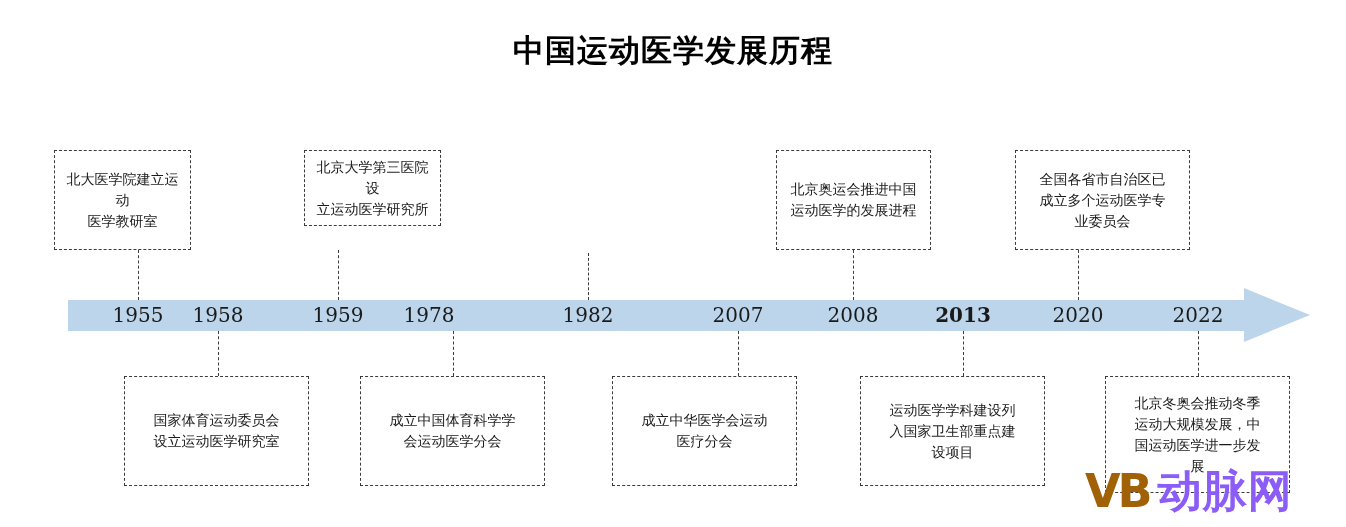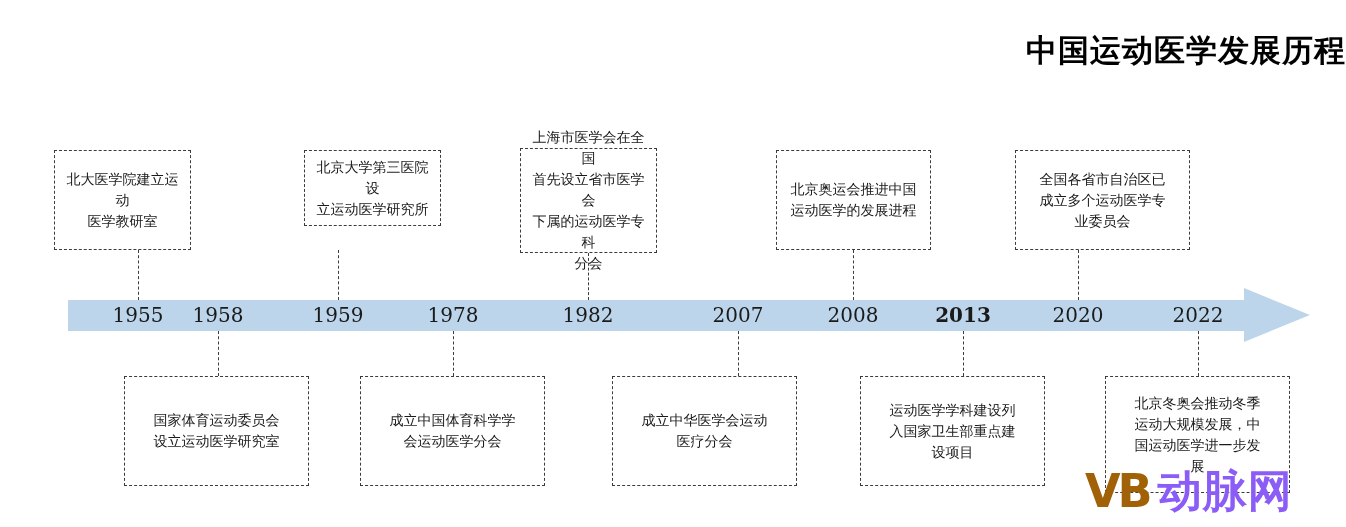--- a/index.html
+++ b/index.html
@@ -17,21 +17,21 @@
     background: #ffffff;
     overflow: hidden;
   }
 
   
   #chart-title {
     position: absolute;
     left: 0;
     top: 30px;
     width: 1346px;
-    text-align: right;
+    text-align: center;
     font-family: "DejaVu Sans", "Liberation Sans", sans-serif;
     font-size: 31px;
     font-weight: 700;
     color: #000000;
     letter-spacing: 1px;
     line-height: 40px;
   }
 
   
   #timeline-axis {
@@ -127,21 +127,21 @@
 <div id="canvas">
 
   <div id="chart-title">中国运动医学发展历程</div>
 
   <div id="timeline-axis"></div>
   <div id="timeline-arrowhead"></div>
 
   <div class="year-label" style="left:103px;">1955</div>
   <div class="year-label" style="left:183px;">1958</div>
   <div class="year-label" style="left:303px;">1959</div>
-  <div class="year-label" style="left:418px;">1978</div>
+  <div class="year-label" style="left:394px;">1978</div>
   <div class="year-label" style="left:553px;">1982</div>
   <div class="year-label" style="left:703px;">2007</div>
   <div class="year-label" style="left:818px;">2008</div>
   <div class="year-label" style="left:928px;font-weight:bold;">2013</div>
   <div class="year-label" style="left:1043px;">2020</div>
   <div class="year-label" style="left:1163px;">2022</div>
 
   <div class="connector" style="left:138px; top:250px;  height:50px;"></div>
   <div class="connector" style="left:338px; top:250px;  height:50px;"></div>
   <div class="connector" style="left:588px; top:253px;  height:47px;"></div>
@@ -157,26 +157,20 @@
   <div class="event-box" style="left:54px; top:150px; width:137px; height:100px;">
     <span class="event-text">北大医学院建立运动
 医学教研室</span>
   </div>
 
   <div class="event-box" style="left:304px; top:150px; width:137px; height:76px;">
     <span class="event-text">北京大学第三医院设
 立运动医学研究所</span>
   </div>
 
-  <div class="event-box" style="left:520px; top:148px; width:137px; height:105px;">
-    <span class="event-text">上海市医学会在全国
-首先设立省市医学会
-下属的运动医学专科
-分会</span>
-  </div>
 
   <div class="event-box" style="left:776px; top:150px; width:155px; height:100px;">
     <span class="event-text">北京奥运会推进中国
 运动医学的发展进程</span>
   </div>
 
   <div class="event-box" style="left:1015px; top:150px; width:175px; height:100px;">
     <span class="event-text">全国各省市自治区已
 成立多个运动医学专
 业委员会</span>

